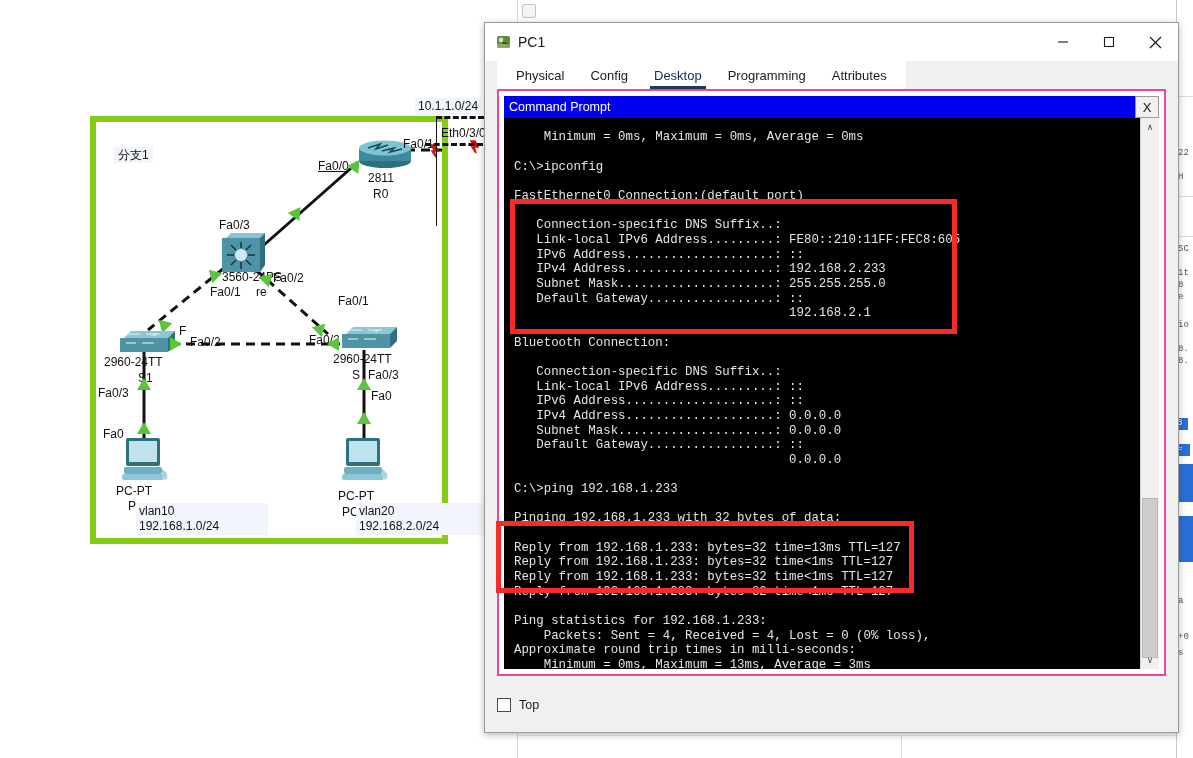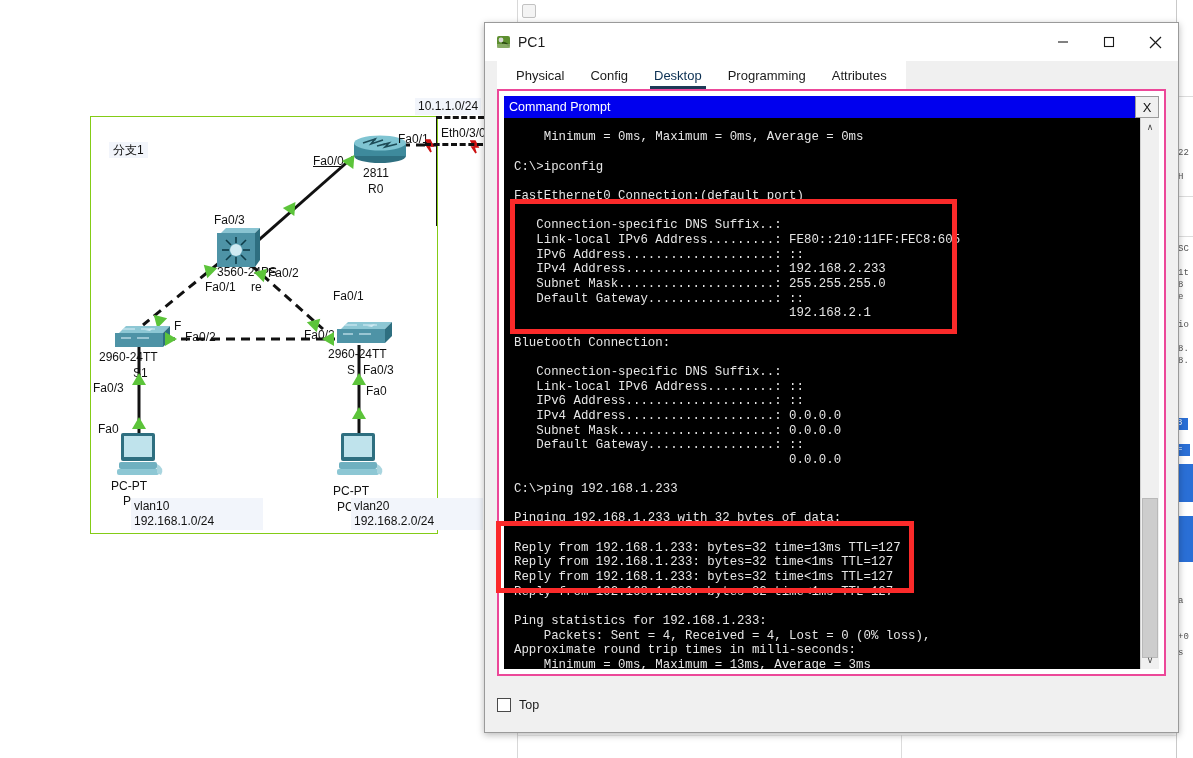--- a/index.html
+++ b/index.html
@@ -37,21 +37,21 @@
     position:absolute;right:0;top:0;width:16px;height:758px;
     background:#ffffff;border-left:1px solid #c9c9c9;overflow:hidden;
   }
   .rs-line{position:absolute;left:1px;font-family:"Liberation Mono",monospace;font-size:9px;color:#555;white-space:nowrap;}
   .rs-sel{position:absolute;left:0px;background:#2a6fd6;color:#fff;font-family:"Liberation Mono",monospace;font-size:9px;white-space:nowrap;}
   .rs-rule{position:absolute;left:0;width:16px;height:1px;background:#dcdcdc;}
 
   
   #topology{
     position:absolute;left:90px;top:116px;width:346px;height:416px;
-    background:#ffffff;border:1px solid #84cc16;
+    background:#ffffff;border:6px solid #84cc16;
   }
   .lbl{position:absolute;font-size:12px;color:#111;white-space:nowrap;line-height:12px;}
   .lbl-box{position:absolute;font-size:12px;color:#111;white-space:nowrap;background:#f2f5fb;padding:1px 4px;line-height:14px;}
   .netlbl{position:absolute;font-size:12px;color:#111;white-space:nowrap;background:#f2f5fb;line-height:15px;padding:1px 3px;}
 
   
   .tri{position:absolute;width:0;height:0;
        border-left:7px solid transparent;border-right:7px solid transparent;
        border-bottom:12px solid #5cc43a;}
   .tri-red{position:absolute;width:10px;height:12px;}

